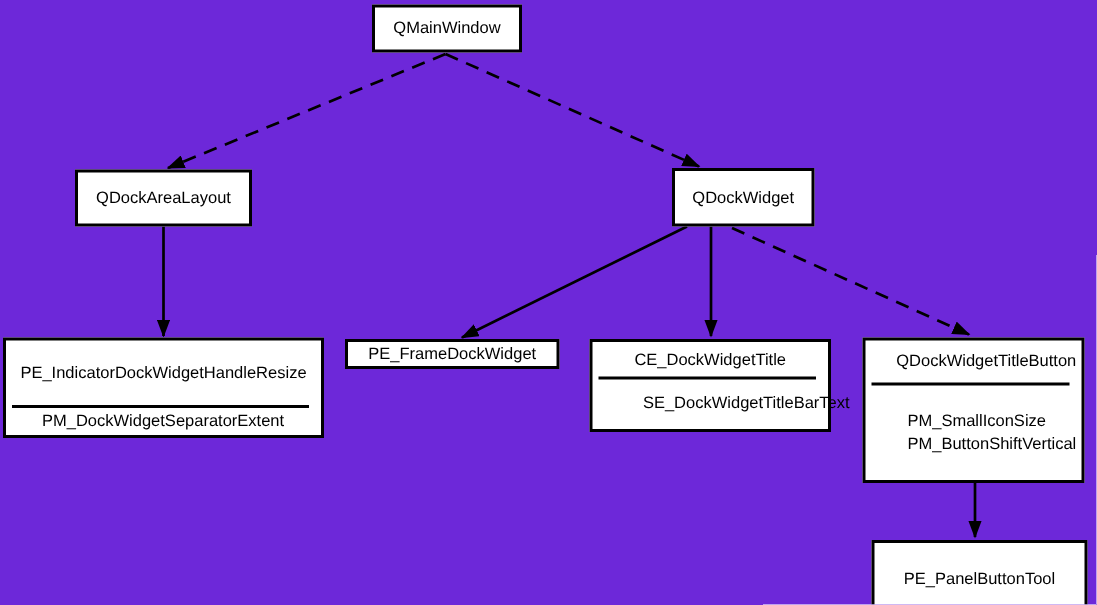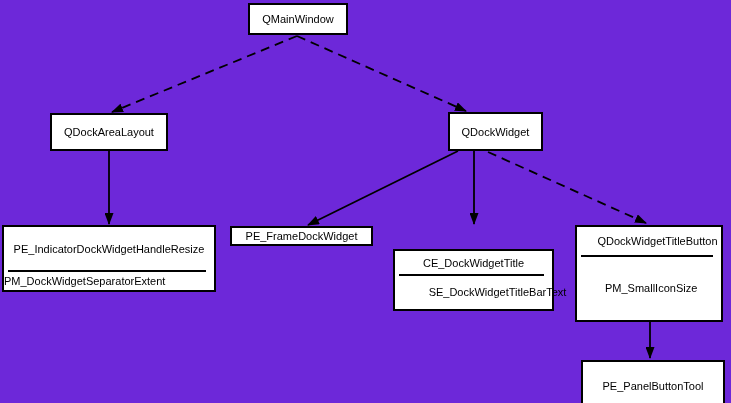--- a/index.html
+++ b/index.html
@@ -25,31 +25,31 @@
   .hdr {
     display: flex;
     align-items: center;
     justify-content: center;
     white-space: nowrap;
   }
   .simple .hdr { flex: 1 1 auto; }
   .record .hdr { flex: 0 0 auto; }
   .sep { height: 0; border-top: 2px solid #000000; margin: 0 8px 0 4px; }
   .body { flex: 1 1 auto; display: flex; flex-direction: column; justify-content: center; padding-left: 48px; }
-  .body.left { align-items: flex-start; padding-left: 0; }
+  .body.left { align-items: flex-start; padding-left: 24px; }
   .body.center { align-items: center; }
   .line { line-height: 15px; white-space: nowrap; }
 
   #n-qmainwindow    { left: 248px; top: 3px;   width: 100px; height: 32px; }
   #n-qdockarealayout{ left: 50px;  top: 113px; width: 118px; height: 38px; }
   #n-qdockwidget    { left: 428px; top: 112px; width: 95px;  height: 39px; margin-left: 20px; }
   #n-handle         { left: 2px;   top: 225px; width: 214px; height: 67px; }
   #n-handle .hdr    { height: 43px; }
   #n-frame          { left: 230px; top: 226px; width: 143px; height: 20px; }
-  #n-title          { left: 393px; top: 226px; width: 161px; height: 62px; margin-top: 23px; }
+  #n-title          { left: 393px; top: 226px; width: 161px; height: 62px; }
   #n-title .hdr     { height: 23px; }
   #n-titlebutton    { left: 575px; top: 225px; width: 148px; height: 97px; }
   #n-titlebutton .hdr  { height: 28px; padding-left: 17px; }
   #n-titlebutton .body { padding-left: 28px; }
   #n-panelbutton    { left: 581px; top: 360px; width: 144px; height: 52px; }
 </style>
 </head>
 <body>
 
 <div class="canvas">
@@ -99,20 +99,21 @@
     <div class="body center">
       <div class="line">SE_DockWidgetTitleBarText</div>
     </div>
   </div>
 
   <div class="node record" id="n-titlebutton">
     <div class="hdr">QDockWidgetTitleButton</div>
     <div class="sep"></div>
     <div class="body left">
       <div class="line">PM_SmallIconSize</div>
+      <div class="line">PM_ButtonShiftVertical</div>
     </div>
   </div>
 
   <div class="node simple" id="n-panelbutton">
     <div class="hdr">PE_PanelButtonTool</div>
   </div>
 
 </div>
 
 </body></html>

